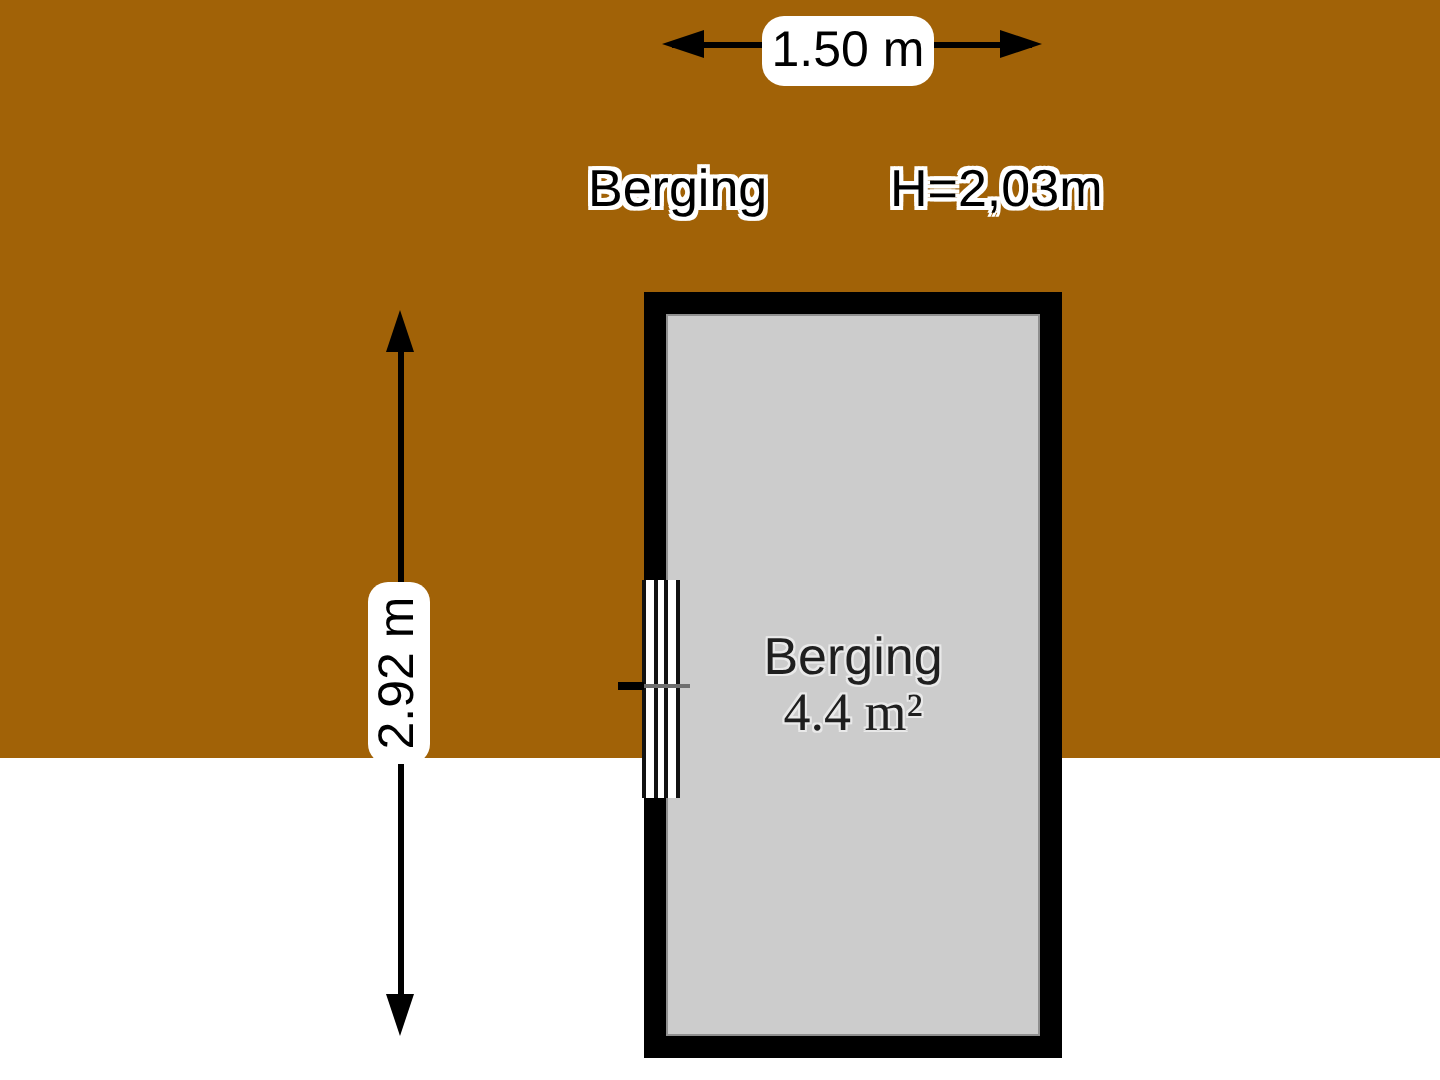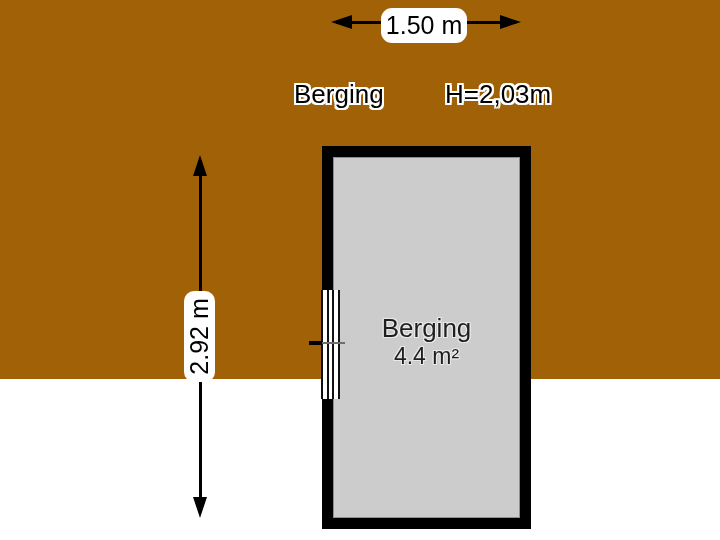--- a/index.html
+++ b/index.html
@@ -89,21 +89,21 @@
   .wline2 { left: 5.5px; }
   .wline3 { left: 11px; }
   .wline4 { left: 17px; }
 
   .tick-outer { left: 309px; top: 341px; width: 13px; height: 4px; background: #000; }
   .tick-inner { left: 322px; top: 342px; width: 23px; height: 2px; background: #6e6e6e; }
 
   
   .room-label { left: 334px; top: 314px; width: 185px; text-align: center; }
   .room-name { font-size: 26px; line-height: 28px; }
-  .room-area { font-size: 23px; line-height: 26px; margin-top: 1px; }
+  .room-area { font-size: 27px; line-height: 26px; margin-top: 1px; font-family: Liberation Serif, serif; }
 </style>
 </head>
 <body>
 
 <div class="canvas">
 
   <div class="abs h-shaft"></div>
   <div class="abs h-head-left"></div>
   <div class="abs h-head-right"></div>
   <div class="abs h-dim-label">1.50 m</div>

